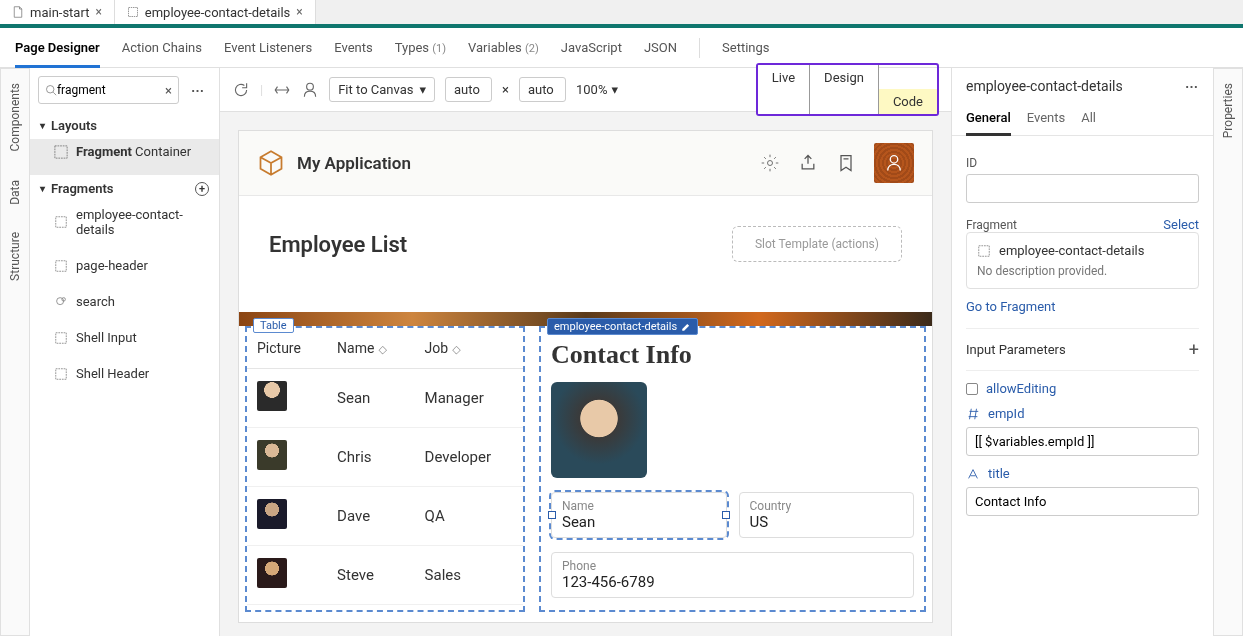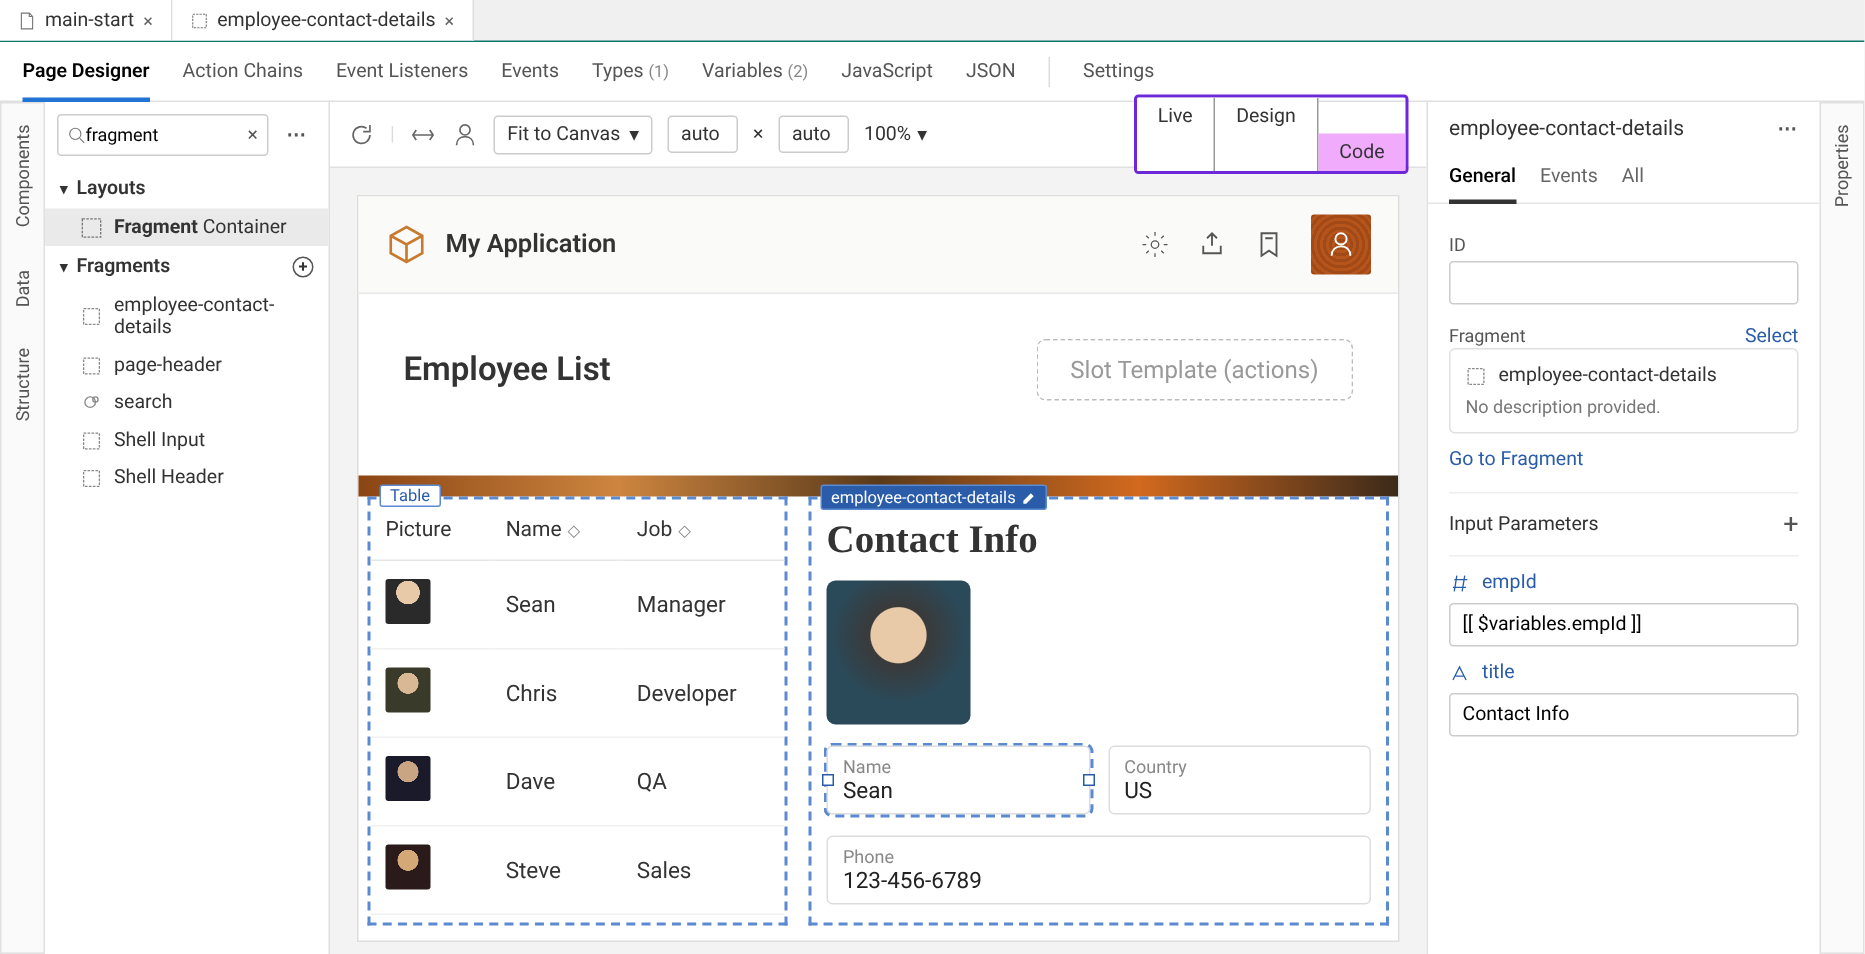--- a/index.html
+++ b/index.html
@@ -1,19 +1,19 @@
 <!DOCTYPE html>
 <html><head>
 <meta charset="utf-8">
 <style>
 * { box-sizing: border-box; margin: 0; padding: 0; font-family: -apple-system, BlinkMacSystemFont, "Segoe UI", Roboto, sans-serif; }
 body { background: #f5f5f5; font-size: 13px; color: #333; overflow: hidden; width: 1243px; height: 636px; }
 
 
-.tabs-bar { display: flex; background: #f0f0f0; border-bottom: 1px solid #0f766e; height: 28px; }
+.tabs-bar { display: flex; background: #f0f0f0; border-bottom: 4px solid #0f766e; height: 28px; }
 .tab { display: flex; align-items: center; padding: 0 12px; gap: 6px; border-right: 1px solid #ddd; background: #fff; }
 .tab .file-icon { width: 12px; height: 12px; }
 .tab .close-x { color: #666; cursor: pointer; font-size: 12px; }
 
 
 .subnav { display: flex; align-items: center; background: #fff; border-bottom: 1px solid #e0e0e0; padding: 0 15px; height: 40px; gap: 22px; font-size: 13px; }
 .subnav .item { color: #555; cursor: pointer; }
 .subnav .item.active { color: #000; font-weight: 600; border-bottom: 3px solid #2173d4; padding-bottom: 10px; margin-bottom: -12px; }
 .subnav .sep { width:1px; height:20px; background:#ddd; }
 .subnav .cnt { color:#888; font-size:11px; }
@@ -30,49 +30,49 @@
 
 .sidebar { width: 190px; background: #fff; border-right: 1px solid #e0e0e0; display: flex; flex-direction: column; }
 .sidebar-top { display:flex; align-items:center; padding:8px; gap:6px; }
 .search-box { flex:1; display:flex; align-items:center; border:1px solid #ccc; border-radius:3px; padding:2px 6px; height:28px; }
 .search-box input { border:none; outline:none; width:100%; font-size:12px; }
 .search-box .clear { color:#555; cursor:pointer; }
 .sidebar-top .more { cursor:pointer; color:#555; letter-spacing:1px; font-weight:bold; padding: 0 6px;}
 .side-section-h { display:flex; align-items:center; padding:6px 10px; gap:6px; font-weight:600; cursor:pointer; }
 .side-section-h .chev { font-size:10px; }
 .side-section-h .plus { margin-left:auto; width:14px; height:14px; border:1px solid #555; border-radius:50%; display:flex; align-items:center; justify-content:center; font-size:11px; cursor:pointer; }
-.side-item { display:flex; align-items:center; gap:8px; padding:5px 10px 5px 24px; cursor:pointer; font-size:13px; }
+.side-item { display:flex; align-items:center; gap:8px; padding:5px 10px 16px 24px; cursor:pointer; font-size:13px; }
 .side-item.hl { background:#eaeaea; }
 .side-item .sic { width:14px; height:14px; flex-shrink:0; }
 
 
 .canvas-col { flex:1; display:flex; flex-direction:column; background:#f3f3f3; }
 .toolbar { display:flex; align-items:center; padding:8px 12px; gap:10px; background:#fff; border-bottom:1px solid #e0e0e0; height:44px; }
 .tb-icon { width:18px; height:18px; color:#666; cursor:pointer; }
 .tb-sel { border:1px solid #ccc; border-radius:3px; padding:4px 8px; display:flex; align-items:center; gap:6px; font-size:13px; cursor:pointer; background:#fff; }
 .tb-sel.sm { width:47px; }
 .tb-zoom { display:flex; align-items:center; gap:4px; font-size:13px; }
 .tb-modes { margin-left:auto; display:flex; border:2px solid #6d28d9; border-radius:3px; overflow:hidden; }
 .tb-mode { padding:5px 14px; font-size:13px; cursor:pointer; background:#fff; border-right:1px solid #999; }
 .tb-mode:last-child{border-right:none;}
-.tb-mode.active { background:#f0abfc;margin-top:24px; }
+.tb-mode.active { background:#fef9c3;margin-top:24px; }
 
 
 .preview { flex:1; overflow:auto; padding:18px; }
 .app-shell { background:#fff; border:1px solid #ddd; max-width:700px; }
 .app-header { display:flex; align-items:center; padding:12px 18px; gap:12px; background:#fafaf8; border-bottom:1px solid #e8e8e8; }
 .app-logo { width:28px; height:28px; }
 .app-title { font-size:17px; font-weight:600; color:#333; }
 .app-hicons { margin-left:auto; display:flex; gap:18px; align-items:center; }
 .app-hicons svg{width:20px;height:20px;}
 .avatar-sq { width:40px; height:40px; background: repeating-radial-gradient(circle, #b5551c, #b5551c 2px, #a14a18 2px, #a14a18 4px); border-radius:2px; display:flex; align-items:center; justify-content:center;}
 .app-body { padding:30px; }
 .page-h-row { display:flex; align-items:center; justify-content:space-between; margin-bottom:20px; }
 .page-h { font-size:22px; font-weight:600; }
-.slot-box { border:1px dashed #bbb; color:#999; padding:10px 22px; border-radius:6px; font-size:16px; }
+.slot-box { border:1px dashed #bbb; color:#999; padding:10px 22px; border-radius:6px; font-size:12px; }
 .deco-strip { height:14px; background: linear-gradient(90deg,#8b4513,#cd853f,#5a3a1a,#d2691e,#3b2a1a); }
 
 .content-row { display:flex; gap:14px; padding:0; }
 .table-wrap { position:relative; border:2px dashed #5b8ad0; flex:0 0 280px; }
 .frag-wrap  { position:relative; border:2px dashed #5b8ad0; flex:1; padding:8px 10px 12px; }
 .chip { position:absolute; top:-10px; left:6px; background:#fff; border:1px solid #5b8ad0; color:#2a5caa; font-size:11px; padding:0 6px; border-radius:2px; }
 .chip.dark { background:#2a5caa; color:#fff; display:flex; align-items:center; gap:4px; padding:1px 6px; }
 .chip.dark svg{width:10px;height:10px;}
 
 table.emp { width:100%; border-collapse:collapse; }
@@ -379,20 +379,24 @@
           </div>
         <div class="desc">No description provided.</div>
       </div>
       <div class="link" style="margin-top:10px;">Go to Fragment</div>
 
       <div class="p-section-h">
         <span>Input Parameters</span>
         <span style="font-size:18px;color:#555;">+</span>
       </div>
 
+      <div class="param-row cb">
+        <span class="box"></span>
+        <span>allowEditing</span>
+      </div>
 
       <div class="param-row">
         <svg class="ic" viewBox="0 0 16 16">
             <path stroke="#2a5caa" fill="none" d="M4 5h10M3 11h10M6 2l-2 12M12 2l-2 12"></path>
           </svg>
         <span>empId</span>
       </div>
       <input class="p-input" value="[[ $variables.empId ]]" style="">
 
       <div class="param-row">

